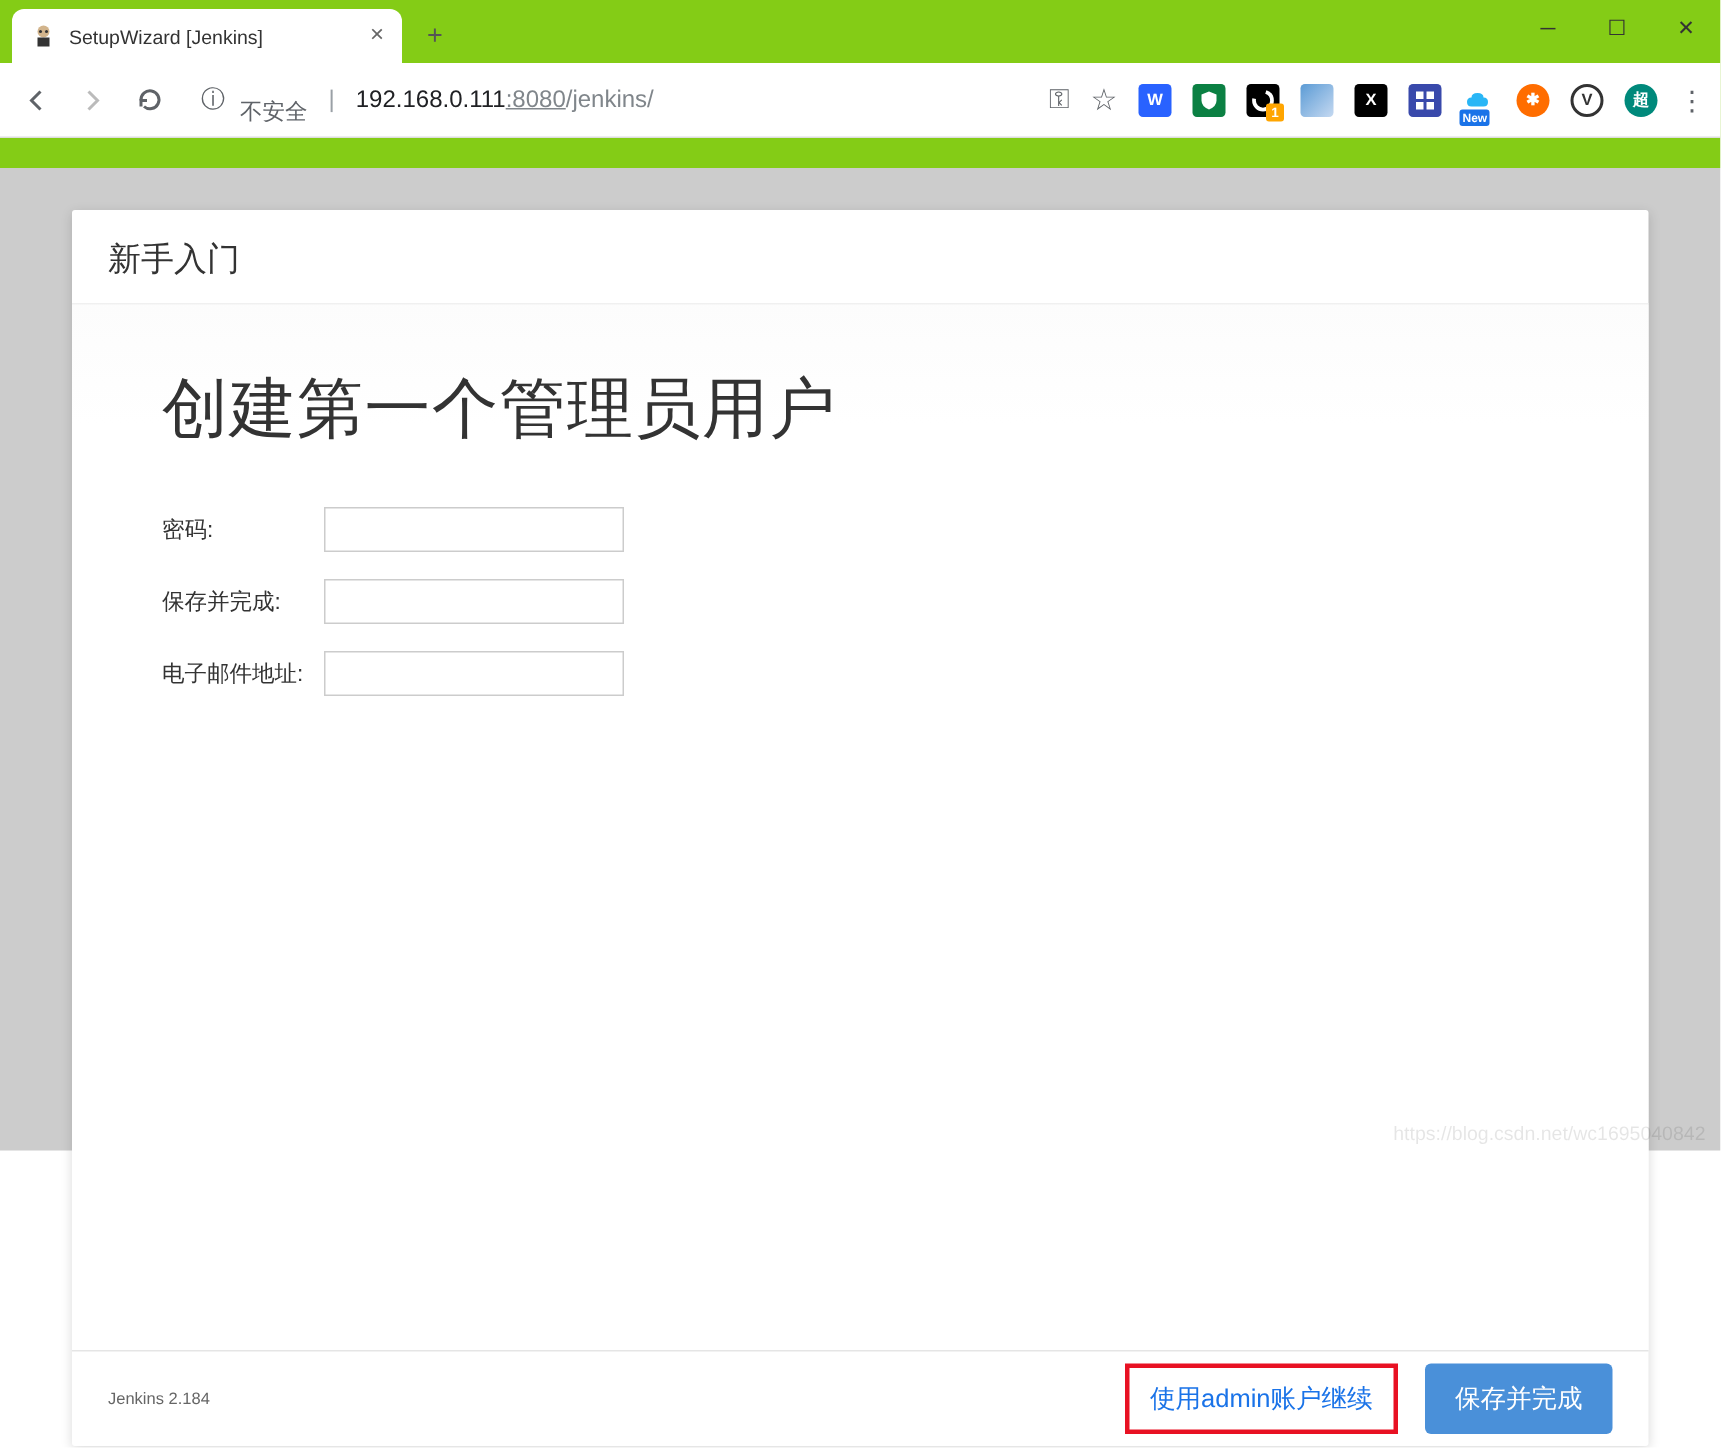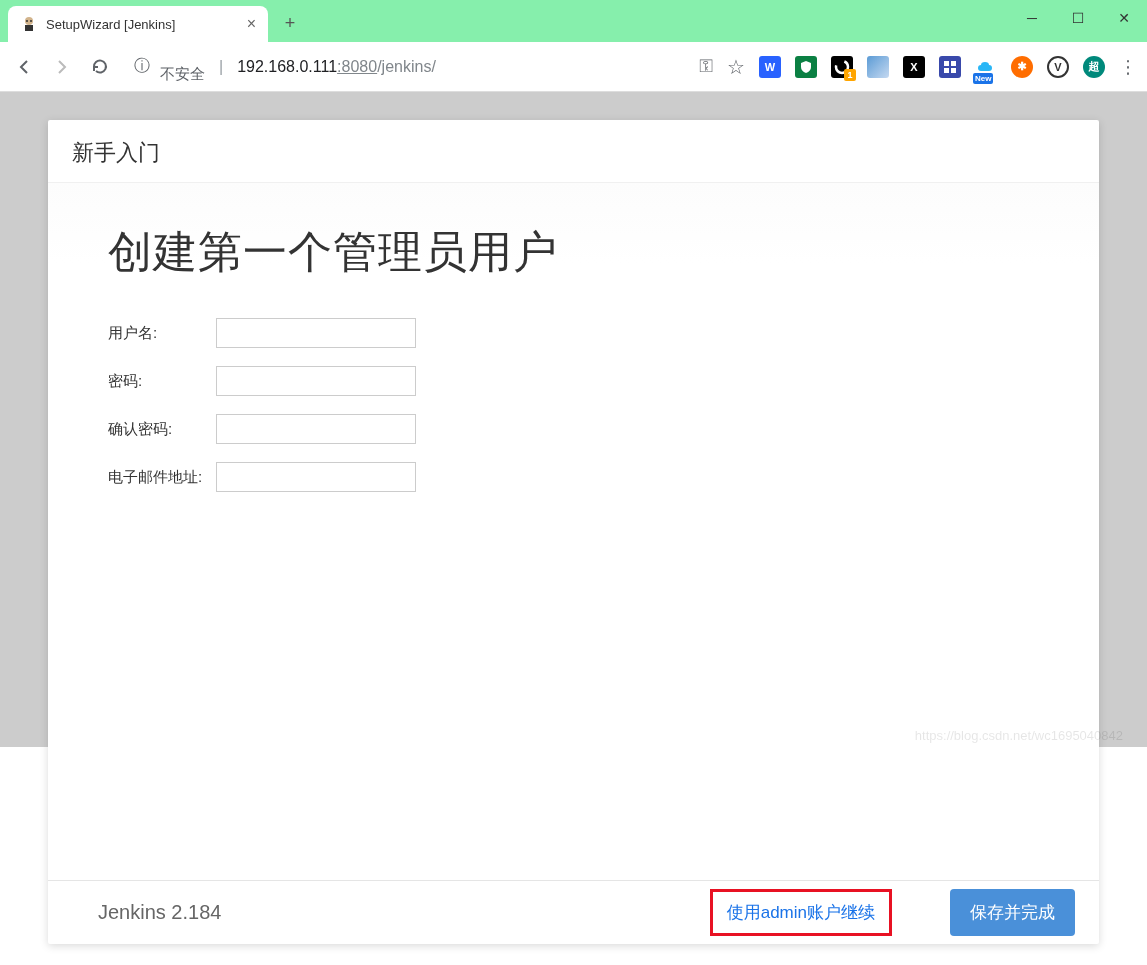--- a/index.html
+++ b/index.html
@@ -6,22 +6,22 @@
     body {
       font-family: "Microsoft YaHei", Arial, sans-serif;
       background: #fff;
       width: 1147px;
       height: 965px;
       overflow: hidden;
     }
     
     
     .browser-chrome {
-      background: #86efac;
-      height: 92px;
+      background: #84cc16;
+      height: 112px;
     }
     .tab-bar {
       display: flex;
       align-items: center;
       height: 42px;
       padding-left: 8px;
     }
     .tab {
       display: flex;
       align-items: center;
@@ -205,23 +205,22 @@
     }
     
     .wizard-footer {
       height: 64px;
       border-top: 1px solid #e5e5e5;
       display: flex;
       align-items: center;
       padding: 0 24px;
     }
     .version-text {
-      font-size: 20px;
+      font-size: 11px;
       color: #666;
-      margin-left: 26px;
     }
     .footer-actions {
       margin-left: auto;
       display: flex;
       gap: 18px;
     }
     .btn-link {
       background: none;
       border: 3px solid #e81123;
       color: #1a73e8;
@@ -232,26 +231,25 @@
     }
     .btn-primary {
       background: #4a90d9;
       color: #fff;
       border: none;
       font-size: 17px;
       padding: 12px 20px;
       border-radius: 4px;
       cursor: pointer;
       font-family: inherit;
-      margin-left: 40px;
     }
     
     .watermark {
       position: absolute;
-      right: 24px;
+      right: 10px;
       bottom: 4px;
       font-size: 13px;
       color: rgba(0,0,0,0.10);
     }
     
     .badge {
       position: relative;
     }
     .badge-num {
       position: absolute;
@@ -370,29 +368,25 @@
 </div>
 
 <div class="content-area">
   <div class="wizard-card">
     <div class="wizard-header">新手入门</div>
 
     <div class="wizard-body">
       <h1 class="main-title">创建第一个管理员用户</h1>
 
       <div class="form-row">
-        <label class="form-label">用户名:</label>
-        <input class="form-input" type="text" style="">
-      </div>
-      <div class="form-row">
         <label class="form-label">密码:</label>
         <input class="form-input" type="password" style="">
       </div>
       <div class="form-row">
-        <label class="form-label">确认密码:</label>
+        <label class="form-label">保存并完成:</label>
         <input class="form-input" type="password" style="">
       </div>
       <div class="form-row">
         <label class="form-label">电子邮件地址:</label>
         <input class="form-input" type="text" style="">
       </div>
     </div>
 
     <div class="wizard-footer">
       <span class="version-text">Jenkins 2.184</span>

